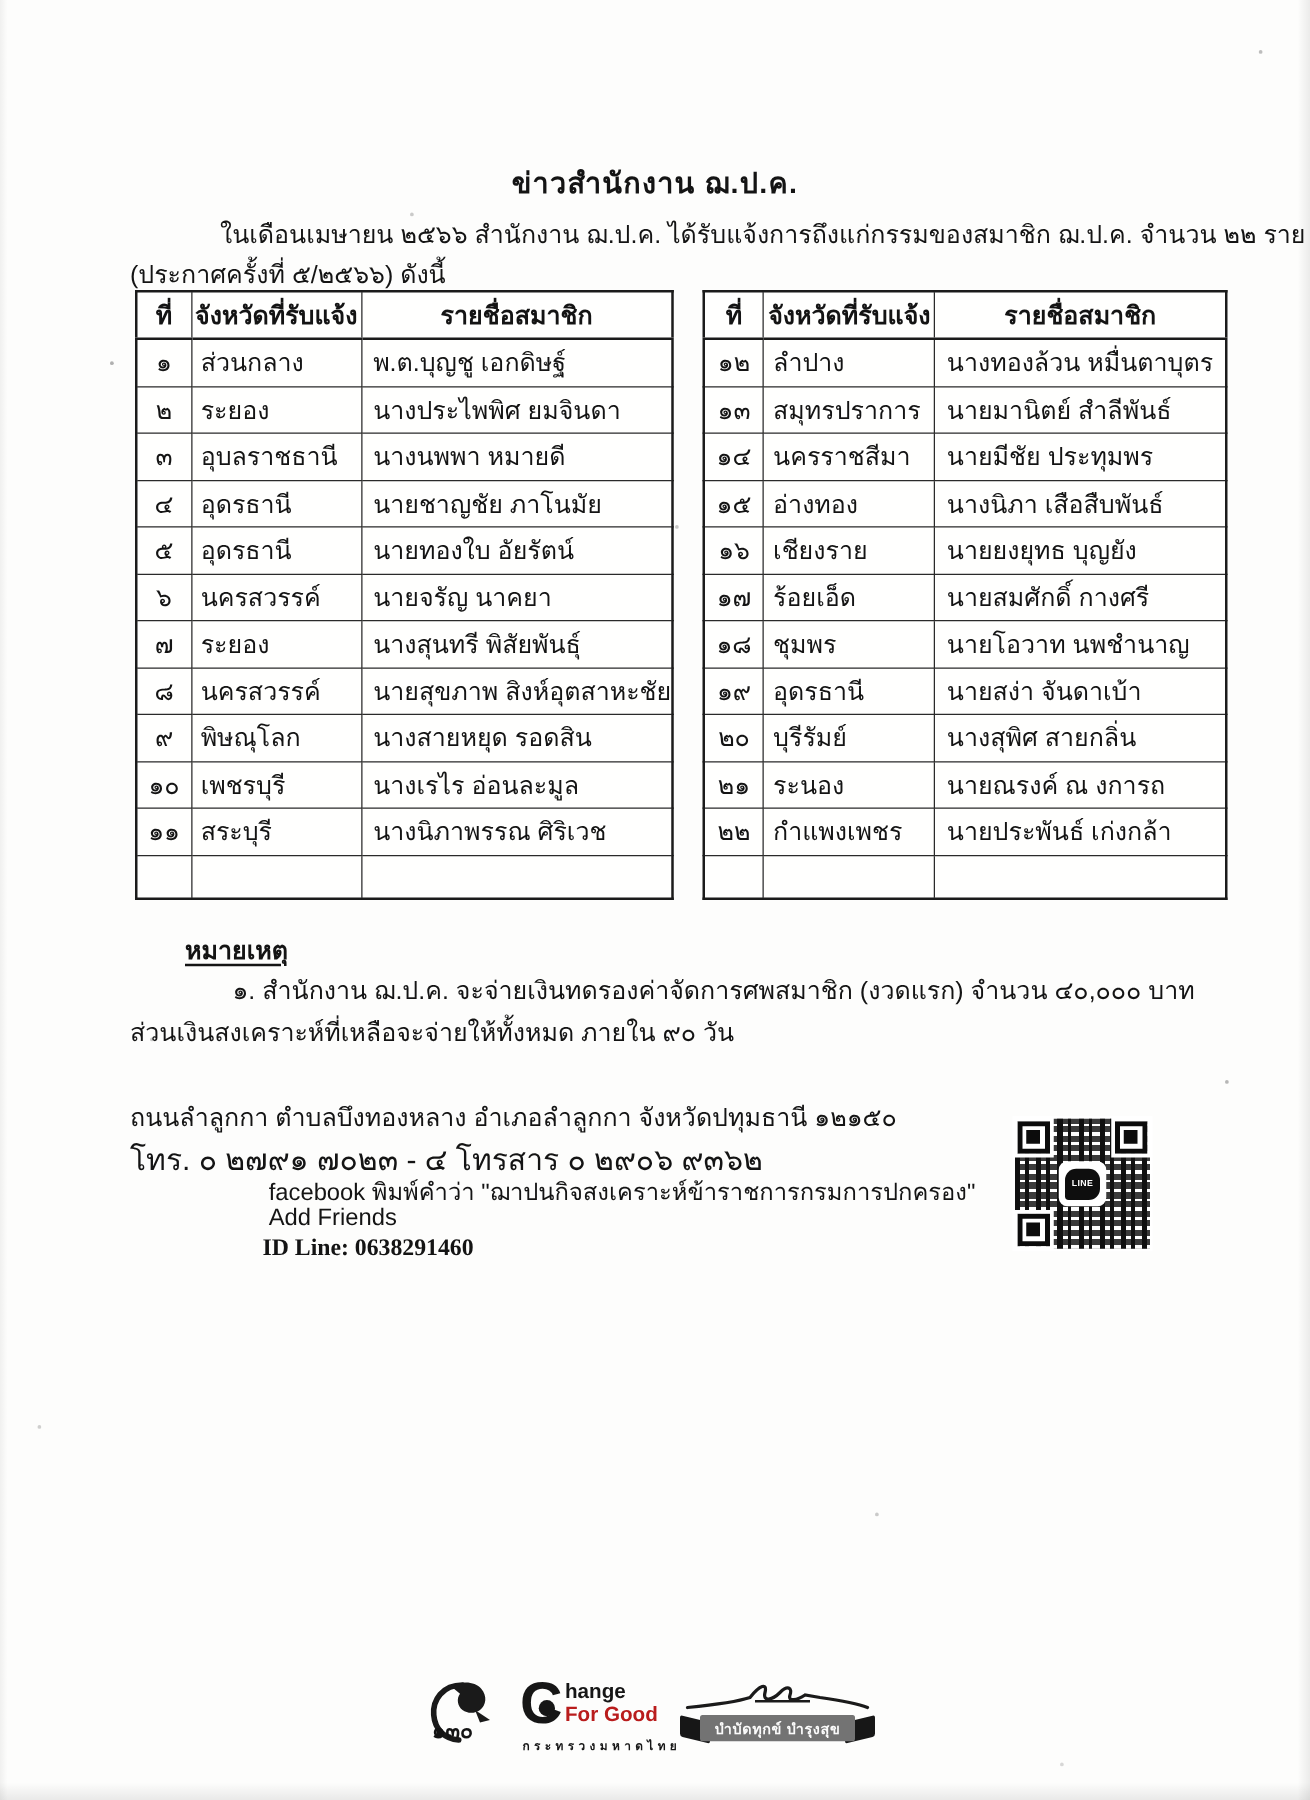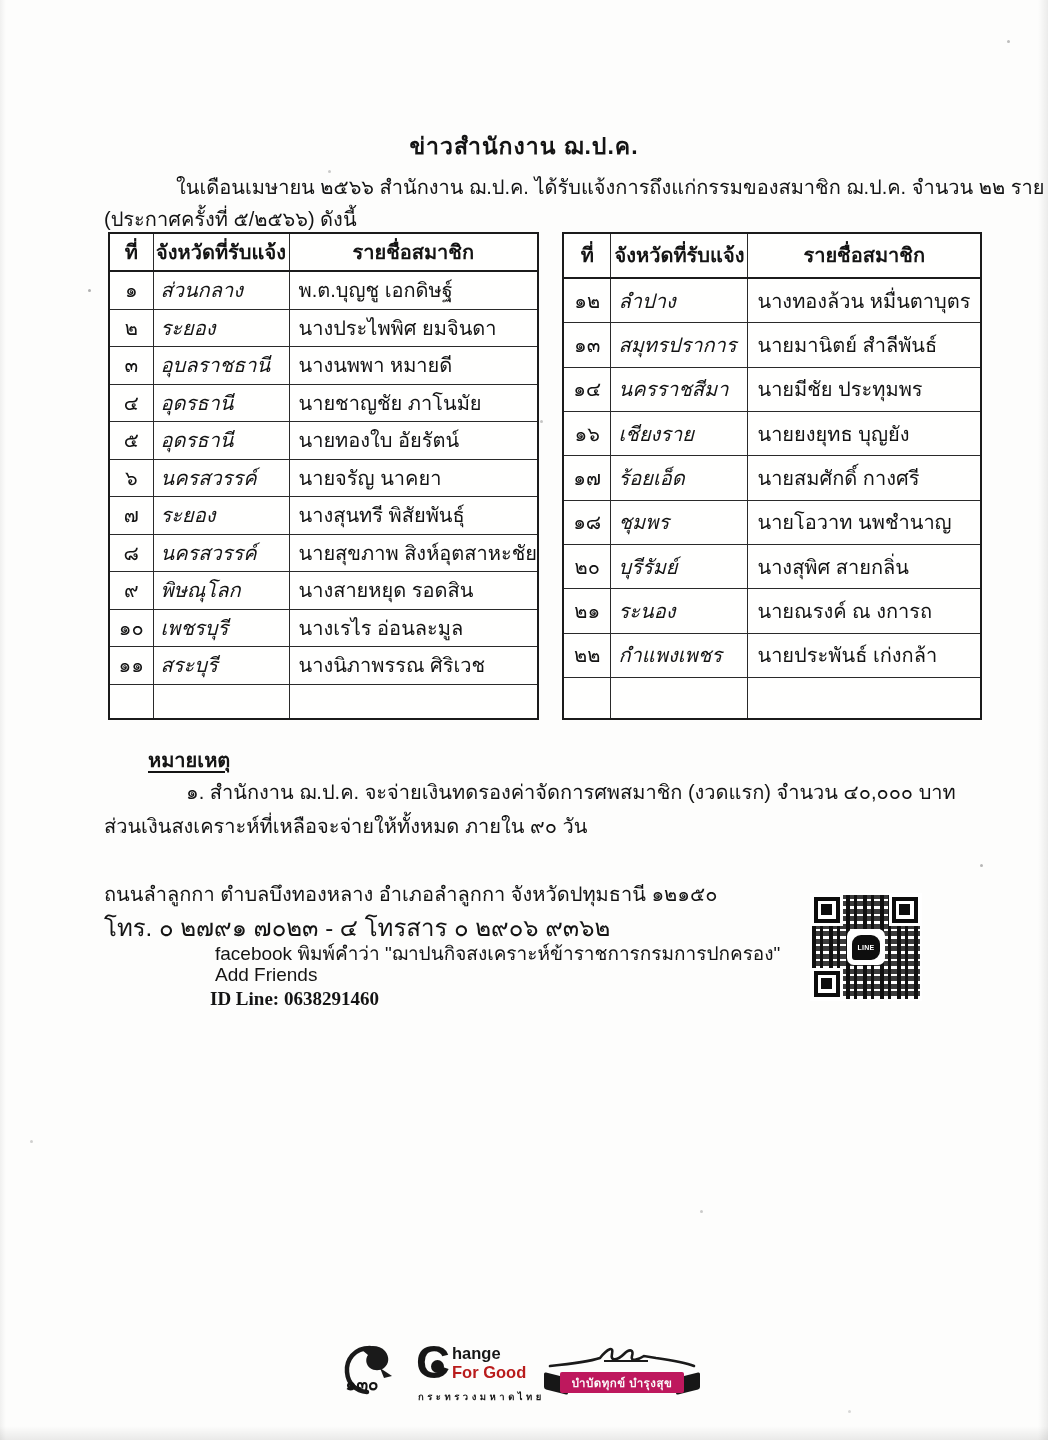--- a/index.html
+++ b/index.html
@@ -31,21 +31,21 @@
   .intro-1{position:absolute;top:171px;left:176px;font-size:20px;}
   .intro-2{position:absolute;top:203px;left:104px;font-size:20px;}
 
   
   .tables{position:absolute;top:232px;left:108px;display:flex;gap:23px;}
   table.member{border-collapse:collapse;border:2px solid #1b1b1b;background:#fffffe;table-layout:fixed;}
   .member th,.member td{border:1px solid #2a2a2a;font-size:20px;padding:0;overflow:hidden;white-space:nowrap;}
   .member th{font-weight:bold;height:36px;border-bottom:2.5px solid #1b1b1b;text-align:center;}
   .member td{height:36.5px;font-weight:500;}
   .member .c-no{text-align:center;}
-  .member .c-prov{text-align:left;padding-left:7px;font-style:italic;}
+  .member .c-prov{text-align:left;padding-left:7px;}
   .member .c-name{text-align:left;padding-left:9px;}
   .member tr.empty-row td{height:33px;}
 
   
   .note-heading{position:absolute;top:744px;left:148px;font-size:20px;font-weight:bold;
     text-decoration:underline;text-decoration-thickness:2px;text-underline-offset:4px;}
   .note-1a{position:absolute;top:776px;left:186px;font-size:20px;}
   .note-1b{position:absolute;top:810px;left:104px;font-size:20px;}
   .note-2a{position:absolute;top:844px;left:186px;font-size:20px;}
   .note-2b{position:absolute;top:878px;left:104px;font-size:20px;}
@@ -78,21 +78,21 @@
   .emblem{width:62px;height:66px;position:relative;}
   .emblem svg{display:block;}
   .cfg{position:relative;width:110px;height:66px;}
   .cfg-initial{position:absolute;left:-2px;top:-4px;font-size:47px;font-weight:bold;line-height:47px;color:#161616;}
   .cfg-dot{position:absolute;left:13px;top:18px;width:13px;height:13px;border-radius:50%;background:#161616;}
   .cfg-line1{position:absolute;left:34px;top:2px;font-size:16.5px;font-weight:bold;color:#161616;}
   .cfg-line2{position:absolute;left:34px;top:21px;font-size:16.5px;font-weight:bold;color:#b91c1c;}
   .cfg-ministry{position:absolute;left:0px;top:47px;font-size:9.5px;font-weight:bold;
     letter-spacing:3.5px;white-space:nowrap;color:#161616;}
   .ribbon{position:relative;width:156px;height:66px;}
-  .ribbon-band{position:absolute;left:16px;right:16px;top:30px;height:21px;background:#be185d;
+  .ribbon-band{position:absolute;left:16px;right:16px;top:30px;height:21px;background:#737373;
     color:#fbfbfb;display:flex;align-items:center;justify-content:center;
     font-size:11.5px;font-weight:bold;letter-spacing:.5px;border-radius:2px;white-space:nowrap;}
   .ribbon-tail{position:absolute;top:33px;width:24px;height:17px;background:#171717;}
   .ribbon-tail.left{left:0;transform:skewY(14deg);border-radius:2px;}
   .ribbon-tail.right{right:0;transform:skewY(-14deg);border-radius:2px;}
   .ribbon svg.sig{position:absolute;left:0;top:0;}
 </style>
 </head>
 <body>
 
@@ -205,33 +205,43 @@
             <td class="c-no">๑๓</td>
             <td class="c-prov">สมุทรปราการ</td>
             <td class="c-name">นายมานิตย์ สำลีพันธ์</td>
           </tr>
       <tr>
             <td class="c-no">๑๔</td>
             <td class="c-prov">นครราชสีมา</td>
             <td class="c-name">นายมีชัย ประทุมพร</td>
           </tr>
       <tr>
+            <td class="c-no">๑๕</td>
+            <td class="c-prov">อ่างทอง</td>
+            <td class="c-name">นางนิภา เสือสืบพันธ์</td>
+          </tr>
+      <tr>
             <td class="c-no">๑๖</td>
             <td class="c-prov">เชียงราย</td>
             <td class="c-name">นายยงยุทธ บุญยัง</td>
           </tr>
       <tr>
             <td class="c-no">๑๗</td>
             <td class="c-prov">ร้อยเอ็ด</td>
             <td class="c-name">นายสมศักดิ์ กางศรี</td>
           </tr>
       <tr>
             <td class="c-no">๑๘</td>
             <td class="c-prov">ชุมพร</td>
             <td class="c-name">นายโอวาท นพชำนาญ</td>
+          </tr>
+      <tr>
+            <td class="c-no">๑๙</td>
+            <td class="c-prov">อุดรธานี</td>
+            <td class="c-name">นายสง่า จันดาเบ้า</td>
           </tr>
       <tr>
             <td class="c-no">๒๐</td>
             <td class="c-prov">บุรีรัมย์</td>
             <td class="c-name">นางสุพิศ สายกลิ่น</td>
           </tr>
       <tr>
             <td class="c-no">๒๑</td>
             <td class="c-prov">ระนอง</td>
             <td class="c-name">นายณรงค์ ณ งการถ</td>

